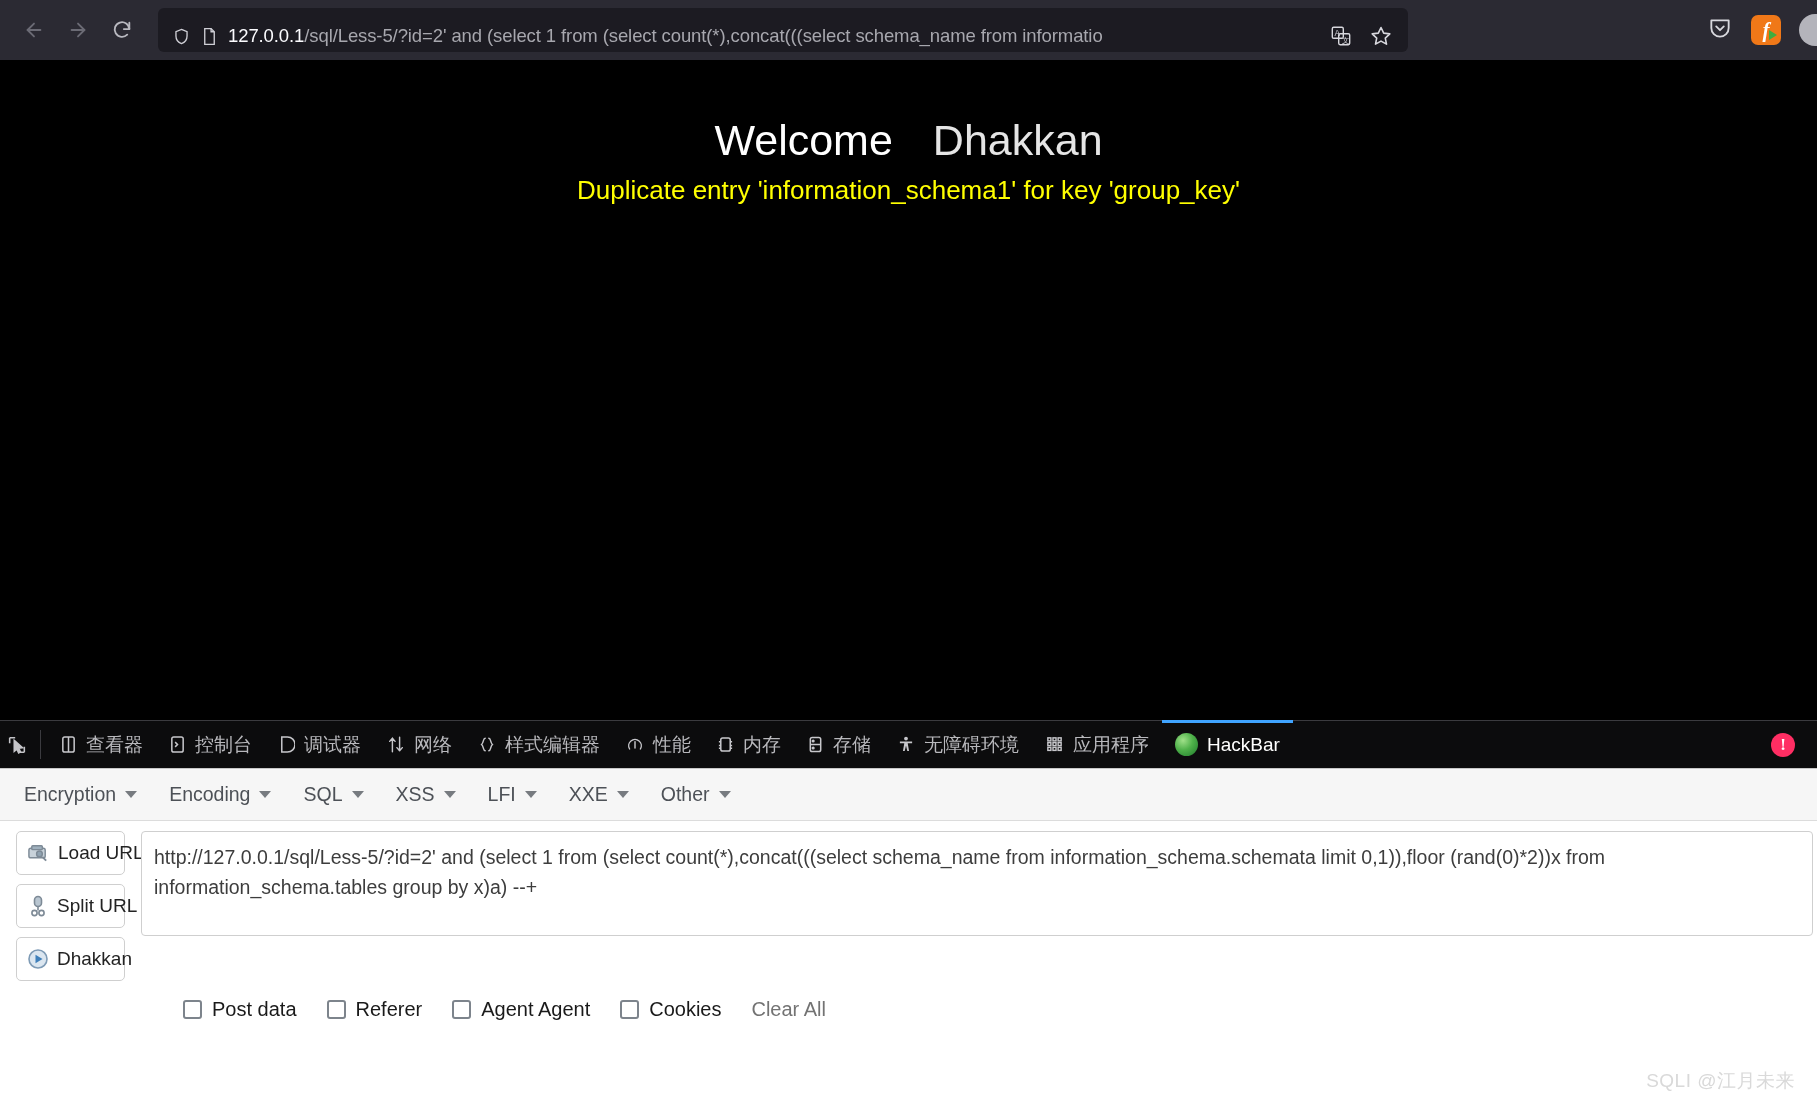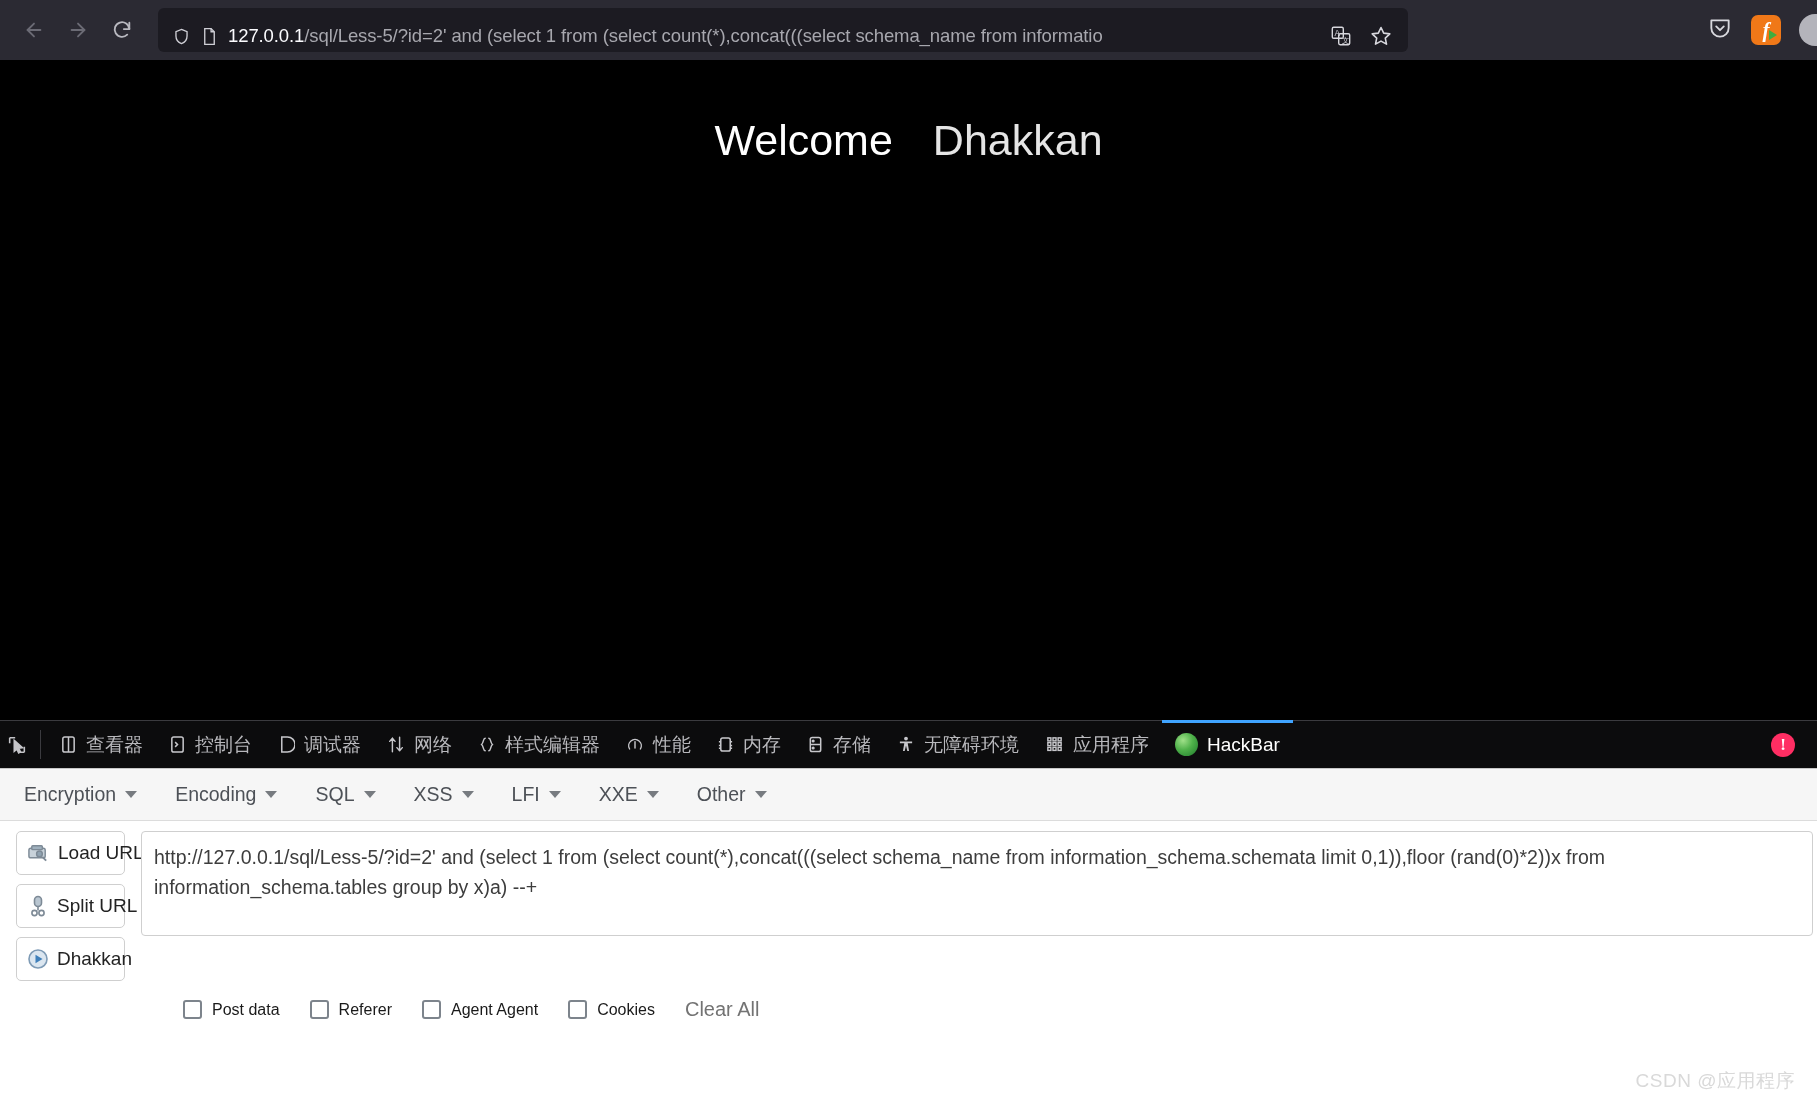--- a/index.html
+++ b/index.html
@@ -207,21 +207,21 @@
     flex-direction: column;
     position: relative;
   }
   #hb-menubar {
     height: 52px;
     background: #f6f6f6;
     border-bottom: 1px solid #dcdcdc;
     display: flex;
     align-items: center;
     padding-left: 12px;
-    gap: 14px;
+    gap: 8px;
   }
   .hb-menu {
     display: flex; align-items: center; gap: 9px;
     padding: 6px 12px;
     font-size: 19.5px;
     color: #4d5157;
     border-radius: 3px;
   }
   .caret {
     width: 0; height: 0;
@@ -278,21 +278,21 @@
   }
   #hb-options {
     display: flex;
     align-items: center;
     gap: 30px;
     padding-left: 183px;
     margin-top: 17px;
   }
   .hb-check {
     display: flex; align-items: center; gap: 10px;
-    font-size: 16px; color: #1a1a1a;
+    font-size: 20px; color: #1a1a1a;
   }
   .hb-check .box {
     width: 19px; height: 19px;
     border: 2px solid #7d848c;
     border-radius: 3px;
     background: #fff;
     flex: none;
   }
   #clear-all {
     color: #737373;
@@ -371,20 +371,21 @@
     </span>
     <span class="flash-icon">f<span class="play"></span></span>
     <span class="avatar-circle"></span>
   </div>
 </div>
 
 <div id="page">
   <div id="welcome-line">
     <span class="welcome">Welcome</span><span class="dhakkan">Dhakkan</span>
   </div>
+  <div id="error-line">Duplicate entry 'information_schema1' for key 'group_key'</div>
 </div>
 
 <div id="devtools-tabbar">
   <div class="dt-picker">
     <svg width="22" height="22" viewBox="0 0 24 24" fill="none" stroke="currentColor" stroke-width="1.7">
         <path d="M4 4h6M4 4v6M20 20h-6M20 20v-6"></path>
         <path d="M9 7l9 8-4 .6 1.8 4-2 1-1.9-4L9 19z" fill="currentColor"></path>
       </svg>
   </div>
   <div class="dt-sep"></div>
@@ -583,14 +584,14 @@
       <span class="box"></span>
       <span>Agent Agent</span>
     </label>
     <label class="hb-check">
       <span class="box"></span>
       <span>Cookies</span>
     </label>
     <a id="clear-all">Clear All</a>
   </div>
 
-  <div id="csdn-watermark">CSDN @应用程序</div>
+  <div id="csdn-watermark">SQLI @江月未来</div>
 </div>
 
 </body></html>

